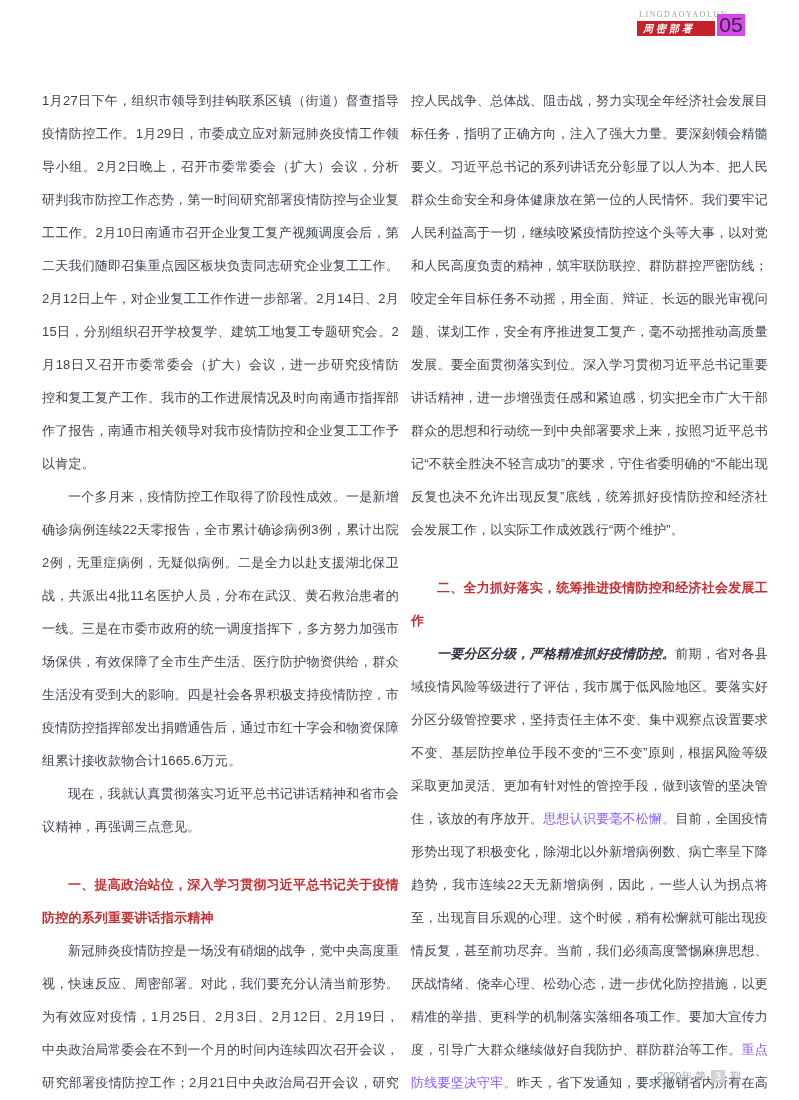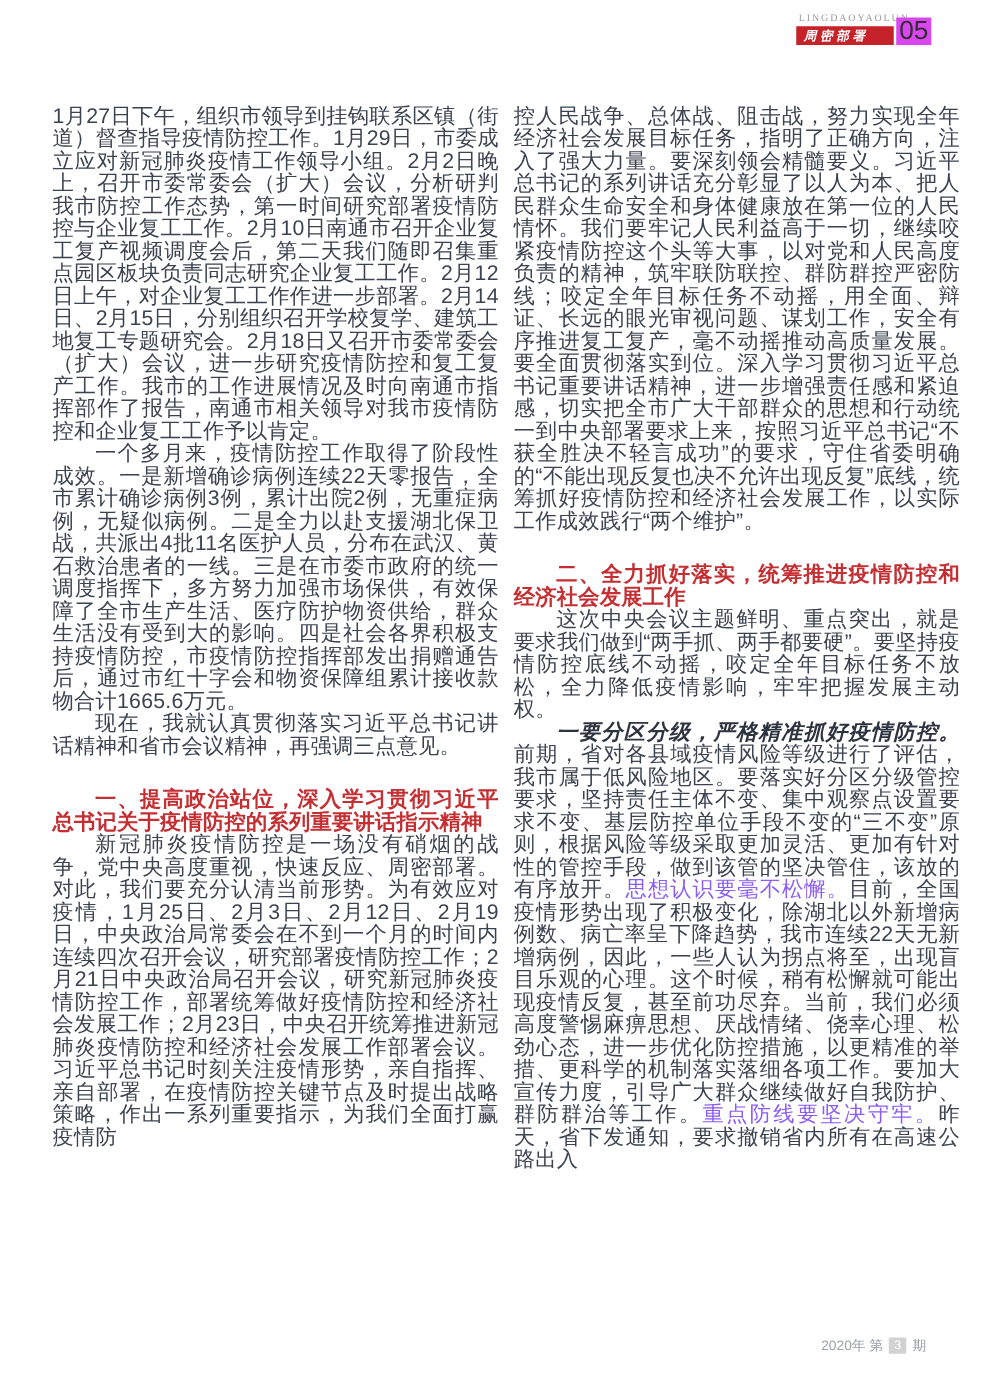--- a/index.html
+++ b/index.html
@@ -41,22 +41,22 @@
     font-size:21px;font-weight:400;
   }
   
   .content{
     position:absolute;top:84px;left:42px;right:31px;
     display:flex;gap:12px;
   }
   .col{flex:1;min-width:0;}
   .col p{
     margin:0;
-    font-size:17px;
-    line-height:18px;
+    font-size:13px;
+    line-height:33px;
     text-align:justify;
     letter-spacing:0.2px;
   }
   .para.indent{text-indent:2em;}
   .heading{
     color:#c42f33;
     font-weight:bold;
     text-indent:2em;
     margin-top:25px !important;
   }
@@ -95,21 +95,20 @@
     <div class="col">
         <p class="para"><span class="seg-normal">1月27日下午，组织市领导到挂钩联系区镇（街道）督查指导疫情防控工作。1月29日，市委成立应对新冠肺炎疫情工作领导小组。2月2日晚上，召开市委常委会（扩大）会议，分析研判我市防控工作态势，第一时间研究部署疫情防控与企业复工工作。2月10日南通市召开企业复工复产视频调度会后，第二天我们随即召集重点园区板块负责同志研究企业复工工作。2月12日上午，对企业复工工作作进一步部署。2月14日、2月15日，分别组织召开学校复学、建筑工地复工专题研究会。2月18日又召开市委常委会（扩大）会议，进一步研究疫情防控和复工复产工作。我市的工作进展情况及时向南通市指挥部作了报告，南通市相关领导对我市疫情防控和企业复工工作予以肯定。</span></p>
         <p class="para indent"><span class="seg-normal">一个多月来，疫情防控工作取得了阶段性成效。一是新增确诊病例连续22天零报告，全市累计确诊病例3例，累计出院2例，无重症病例，无疑似病例。二是全力以赴支援湖北保卫战，共派出4批11名医护人员，分布在武汉、黄石救治患者的一线。三是在市委市政府的统一调度指挥下，多方努力加强市场保供，有效保障了全市生产生活、医疗防护物资供给，群众生活没有受到大的影响。四是社会各界积极支持疫情防控，市疫情防控指挥部发出捐赠通告后，通过市红十字会和物资保障组累计接收款物合计1665.6万元。</span></p>
         <p class="para indent"><span class="seg-normal">现在，我就认真贯彻落实习近平总书记讲话精神和省市会议精神，再强调三点意见。</span></p>
         <p class="heading indent"><span class="">一、提高政治站位，深入学习贯彻习近平总书记关于疫情防控的系列重要讲话指示精神</span></p>
         <p class="para indent"><span class="seg-normal">新冠肺炎疫情防控是一场没有硝烟的战争，党中央高度重视，快速反应、周密部署。对此，我们要充分认清当前形势。为有效应对疫情，1月25日、2月3日、2月12日、2月19日，中央政治局常委会在不到一个月的时间内连续四次召开会议，研究部署疫情防控工作；2月21日中央政治局召开会议，研究新冠肺炎疫情防控工作，部署统筹做好疫情防控和经济社会发展工作；2月23日，中央召开统筹推进新冠肺炎疫情防控和经济社会发展工作部署会议。习近平总书记时刻关注疫情形势，亲自指挥、亲自部署，在疫情防控关键节点及时提出战略策略，作出一系列重要指示，为我们全面打赢疫情防</span></p>
       </div>
     <div class="col">
         <p class="para"><span class="seg-normal">控人民战争、总体战、阻击战，努力实现全年经济社会发展目标任务，指明了正确方向，注入了强大力量。要深刻领会精髓要义。习近平总书记的系列讲话充分彰显了以人为本、把人民群众生命安全和身体健康放在第一位的人民情怀。我们要牢记人民利益高于一切，继续咬紧疫情防控这个头等大事，以对党和人民高度负责的精神，筑牢联防联控、群防群控严密防线；咬定全年目标任务不动摇，用全面、辩证、长远的眼光审视问题、谋划工作，安全有序推进复工复产，毫不动摇推动高质量发展。要全面贯彻落实到位。深入学习贯彻习近平总书记重要讲话精神，进一步增强责任感和紧迫感，切实把全市广大干部群众的思想和行动统一到中央部署要求上来，按照习近平总书记“不获全胜决不轻言成功”的要求，守住省委明确的“不能出现反复也决不允许出现反复”底线，统筹抓好疫情防控和经济社会发展工作，以实际工作成效践行“两个维护”。</span></p>
         <p class="heading indent"><span class="">二、全力抓好落实，统筹推进疫情防控和经济社会发展工作</span></p>
-        <p class="para indent"><span class="seg-normal">这次中央会议主题鲜明、重点突出，就是要求我们做到“两手抓、两手都要硬”。要坚持疫情防控底线不动摇，咬定全年目标任务不放松，全力降低疫情影响，牢牢把握发展主动权。</span></p>
         <p class="para indent"><span class="seg-lead">一要分区分级，严格精准抓好疫情防控。</span><span class="seg-normal">前期，省对各县域疫情风险等级进行了评估，我市属于低风险地区。要落实好分区分级管控要求，坚持责任主体不变、集中观察点设置要求不变、基层防控单位手段不变的“三不变”原则，根据风险等级采取更加灵活、更加有针对性的管控手段，做到该管的坚决管住，该放的有序放开。</span><span class="seg-em">思想认识要毫不松懈。</span><span class="seg-normal">目前，全国疫情形势出现了积极变化，除湖北以外新增病例数、病亡率呈下降趋势，我市连续22天无新增病例，因此，一些人认为拐点将至，出现盲目乐观的心理。这个时候，稍有松懈就可能出现疫情反复，甚至前功尽弃。当前，我们必须高度警惕麻痹思想、厌战情绪、侥幸心理、松劲心态，进一步优化防控措施，以更精准的举措、更科学的机制落实落细各项工作。要加大宣传力度，引导广大群众继续做好自我防护、群防群治等工作。</span><span class="seg-em">重点防线要坚决守牢。</span><span class="seg-normal">昨天，省下发通知，要求撤销省内所有在高速公路出入</span></p>
       </div>
   </div>
 
   <div class="page-footer">
     <span>2020年</span>
     <span>第</span>
       <span class="issue-box">3</span>
       <span>期</span>
   </div>

